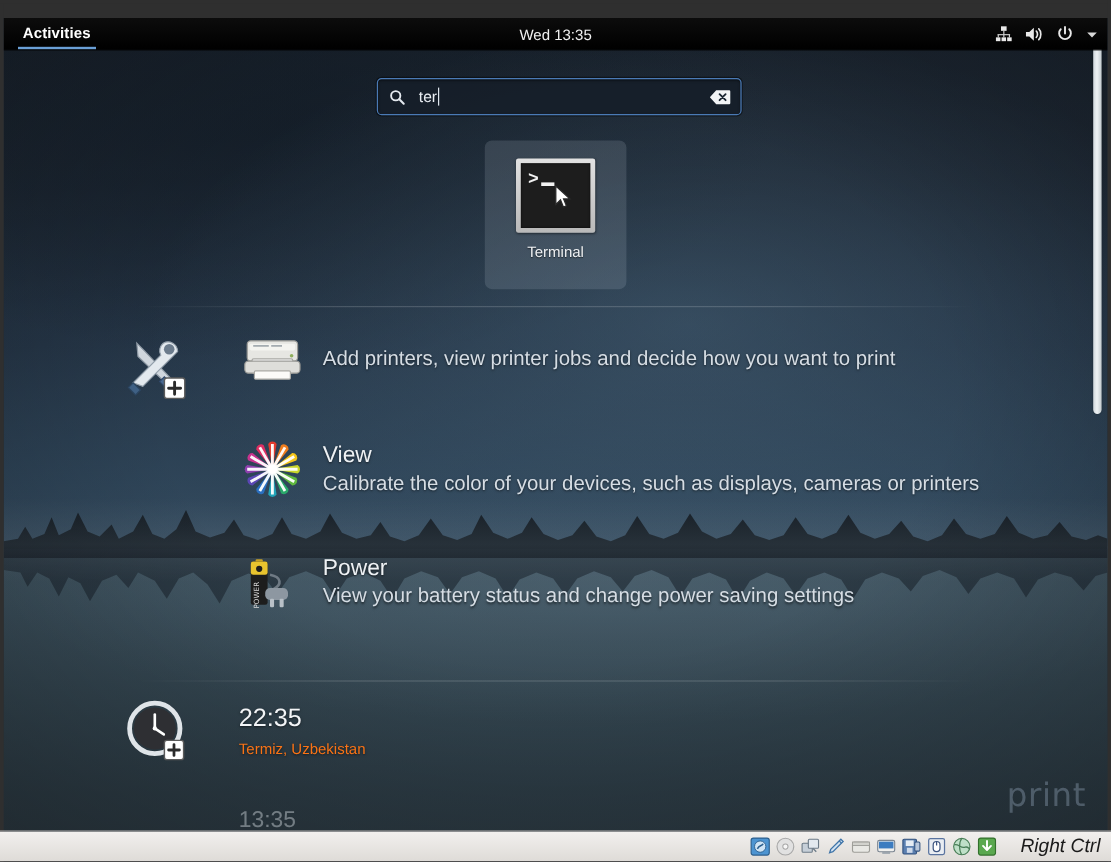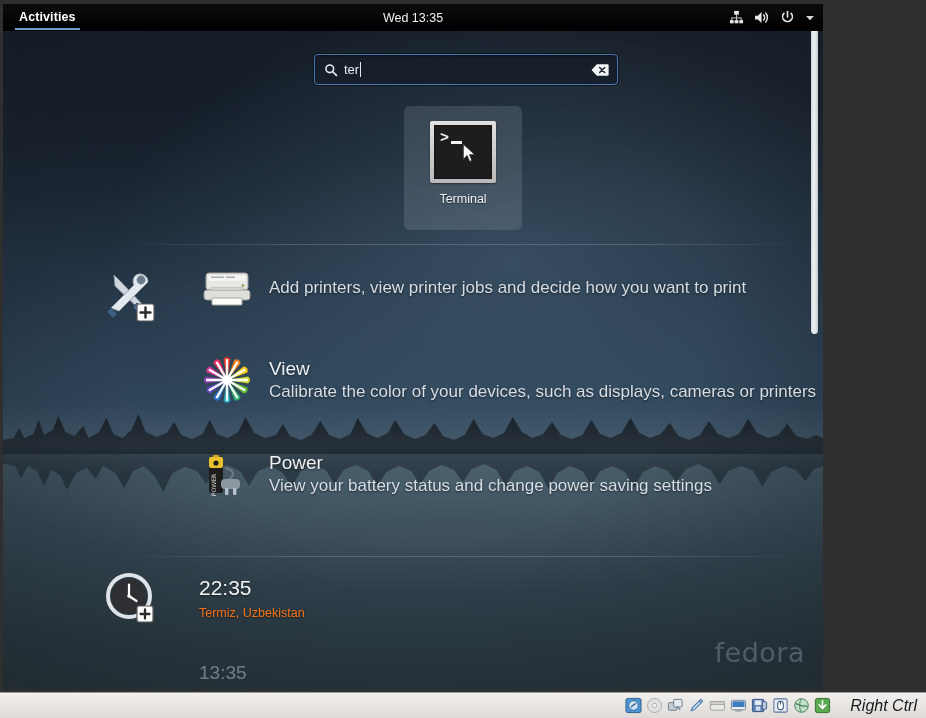--- a/index.html
+++ b/index.html
@@ -4,21 +4,21 @@
 <style>
   * { margin:0; padding:0; box-sizing:border-box; }
   html,body { width:926px; height:718px; overflow:hidden; background:#000; }
   body { font-family:"Liberation Sans", sans-serif; }
 
   #screen { position:relative; width:926px; height:718px; overflow:hidden; }
 
   
   .vbox-frame { position:absolute; left:0; top:0; width:926px; height:718px;
     background:#2f2f2f; }
-  .vm-view { position:absolute; left:3px; top:4px; width:820px; height:686px; overflow:hidden;
+  .vm-view { position:absolute; left:3px; top:15px; width:920px; height:686px; overflow:hidden;
     background:#1b2836; }
 
   
   .wall { position:absolute; inset:0; overflow:hidden; }
   .sky { position:absolute; left:0; top:0; width:100%; height:440px;
     background:
       radial-gradient(ellipse 70% 80% at 62% 58%, rgba(108,150,180,.40), rgba(108,150,180,0) 70%),
       radial-gradient(ellipse 60% 60% at 25% 20%, rgba(20,32,45,.85), rgba(20,32,45,0) 75%),
       linear-gradient(180deg,#1d2835 0%, #23303f 30%, #2c4157 62%, #3a5872 88%, #44637e 100%);
   }
@@ -55,21 +55,21 @@
   .tray svg { display:block; }
 
   
   .searchwrap { position:absolute; left:311px; top:50px; width:304px; height:31px; z-index:30; }
   .searchbox { position:relative; width:100%; height:100%;
     background:rgba(22,30,41,.92);
     border:1px solid #4a7ab5; border-radius:4px;
     box-shadow:0 0 0 1px rgba(0,0,0,.45), inset 0 1px 2px rgba(0,0,0,.55);
     display:flex; align-items:center; }
   .searchbox .mag { margin-left:9px; width:14px; height:14px; flex:0 0 auto; }
-  .searchtext { margin-left:6px; font-size:13px; color:#e9edf2; position:relative; white-space:pre; }
+  .searchtext { margin-left:11px; font-size:13px; color:#e9edf2; position:relative; white-space:pre; }
   .caret { display:inline-block; width:1px; height:15px; background:#dfe6ee; margin-left:1px;
     vertical-align:-3px; }
   .clearbtn { position:absolute; right:8px; top:50%; transform:translateY(-50%);
     width:18px; height:14px; }
 
   
   .results { position:absolute; left:0; top:92px; width:920px; height:594px; z-index:20; overflow:hidden; }
 
   
   .app-row { position:absolute; left:0; top:0; width:920px; display:flex; justify-content:center; }
@@ -355,21 +355,21 @@
           </div>
         </div>
       </div>
 
     </div>
 
     <div class="scrollbar">
       <div class="scroll-thumb"></div>
     </div>
 
-    <div class="fedora">fedora</div>
+    <div class="fedora">print</div>
 
   </div>
 
   <div class="vbox-side"></div>
   <div class="vbox-top"></div>
   <div class="vbox-right"></div>
 
   <div class="vbox-status">
     <svg class="vi" viewBox="0 0 18 18">
       <rect x="1" y="1.5" width="16" height="15" rx="2" fill="#4d94d1" stroke="#2c5f8e" stroke-width="1"></rect>

